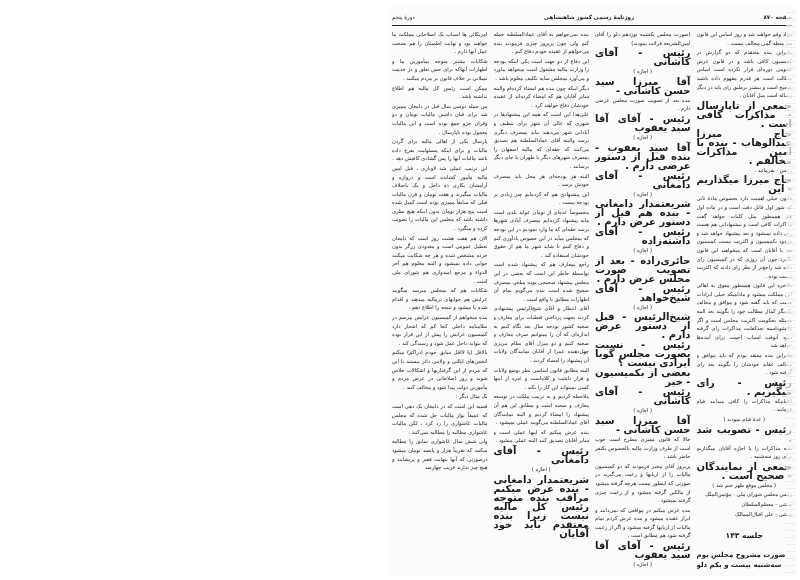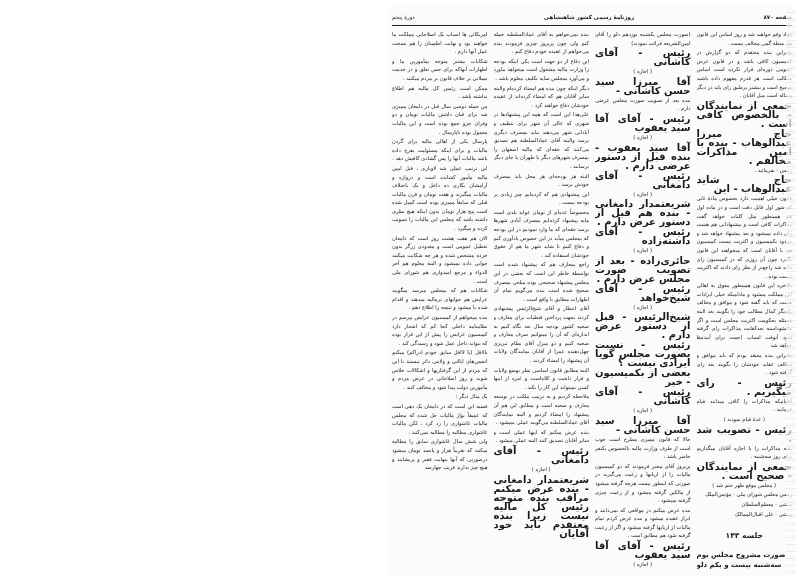--- a/index.html
+++ b/index.html
@@ -30,24 +30,24 @@
     <span class="pg">صفحه ۸۷۰</span>
     <span class="title">روزنامهٔ رسمی کشور شاهنشاهی</span>
     <span class="term">دورهٔ پنجم</span>
   </div>
   <div class="rule"></div>
 
   <div class="cols">
     <div class="col">
         <p class="">مواد وقم خواهند شد و روز اساس این قانون هم منطه گمی مخالف نیست .</p>
         <p class="">بنابراین بنده معتقدم که دو گزارش در کمیسیون کافی باشد و در قانون عرض عمومی دوره‌ای قرار نکرده است اساس مطالب است هر قدرم مفهوم داده باشید صحیح است و بیشتر برطبق رای باید در دیگر رساله است میل آقایان .</p>
-        <p class="speaker">جمعی از نمایندگان - بالخصوص کافی است .</p>
+        <p class="speaker">جمعی از تاپارسال - مذاکرات کافی است .</p>
         <p class="speaker">حاج میرزا عبدالوهاب - بنده با امین مذاکرات مخالفم .</p>
         <p class="">رئیس - بفرمائید .</p>
-        <p class="speaker">حاج شاید عبدالوهاب - این</p>
+        <p class="speaker">حاج میرزا میگذاریم - این</p>
         <p class="">قانون خیلی اهمیت دارد بخصوص مادهٔ ثانی که شور اول قابل دقت است و در ماده اول هم همینطور مثل کلیات خواهد گفت مذاکرات کافی است و بیشنهاداتی هم هست رای داده نمیشود و بعد بیشنهاد خواهد شد و مردود بکمیسیون و اکثریت نیست کمیسیون هم با آقایان است که میخواهند این قانون بگذرد چون آن روزی که در کمیسیون رای داده شد راجع‌تر از نظر رای دادند که اکثریت نیست بوده .</p>
         <p class="">بالاخره این قانون همینطور معوق به اهالی این مملکت میشود و مادامیکه خیلی ایرادات هست که باید گفته شود و موافق و مخالف یکدیگر کمال مطالب خود را بگویند بعد البته مسئله بحکومت اکثریت مجلس است و اگر مانشوداسته بعدکفایت مذاکرات رای گرفته شود آنوقت اسباب (حمت برای آینده‌ها خواهد شد</p>
         <p class="">بنابراین بنده معتقد بودم که باید موافق و مخالف عقاید خودشان را بگویند بعد رای گرفته شود .</p>
         <p class="speaker">رئیس - رای میگیریم .</p>
         <p class="">آقایانیکه مذاکرات را کافی میدانند قیام فرمایند .</p>
         <p class="center">( عدهٔ قیام نمودند )</p>
         <p class="speaker">رئیس - تصویب شد .</p>
         <p class="">بقیه مذاکرات را با اجازه آقایان میگذاریم برای روز سه‌شنبه .</p>
         <p class="speaker">جمعی از نمایندگان - صحیح است .</p>
         <p class="center">( مجلس موقع ظهر ختم شد )</p>

